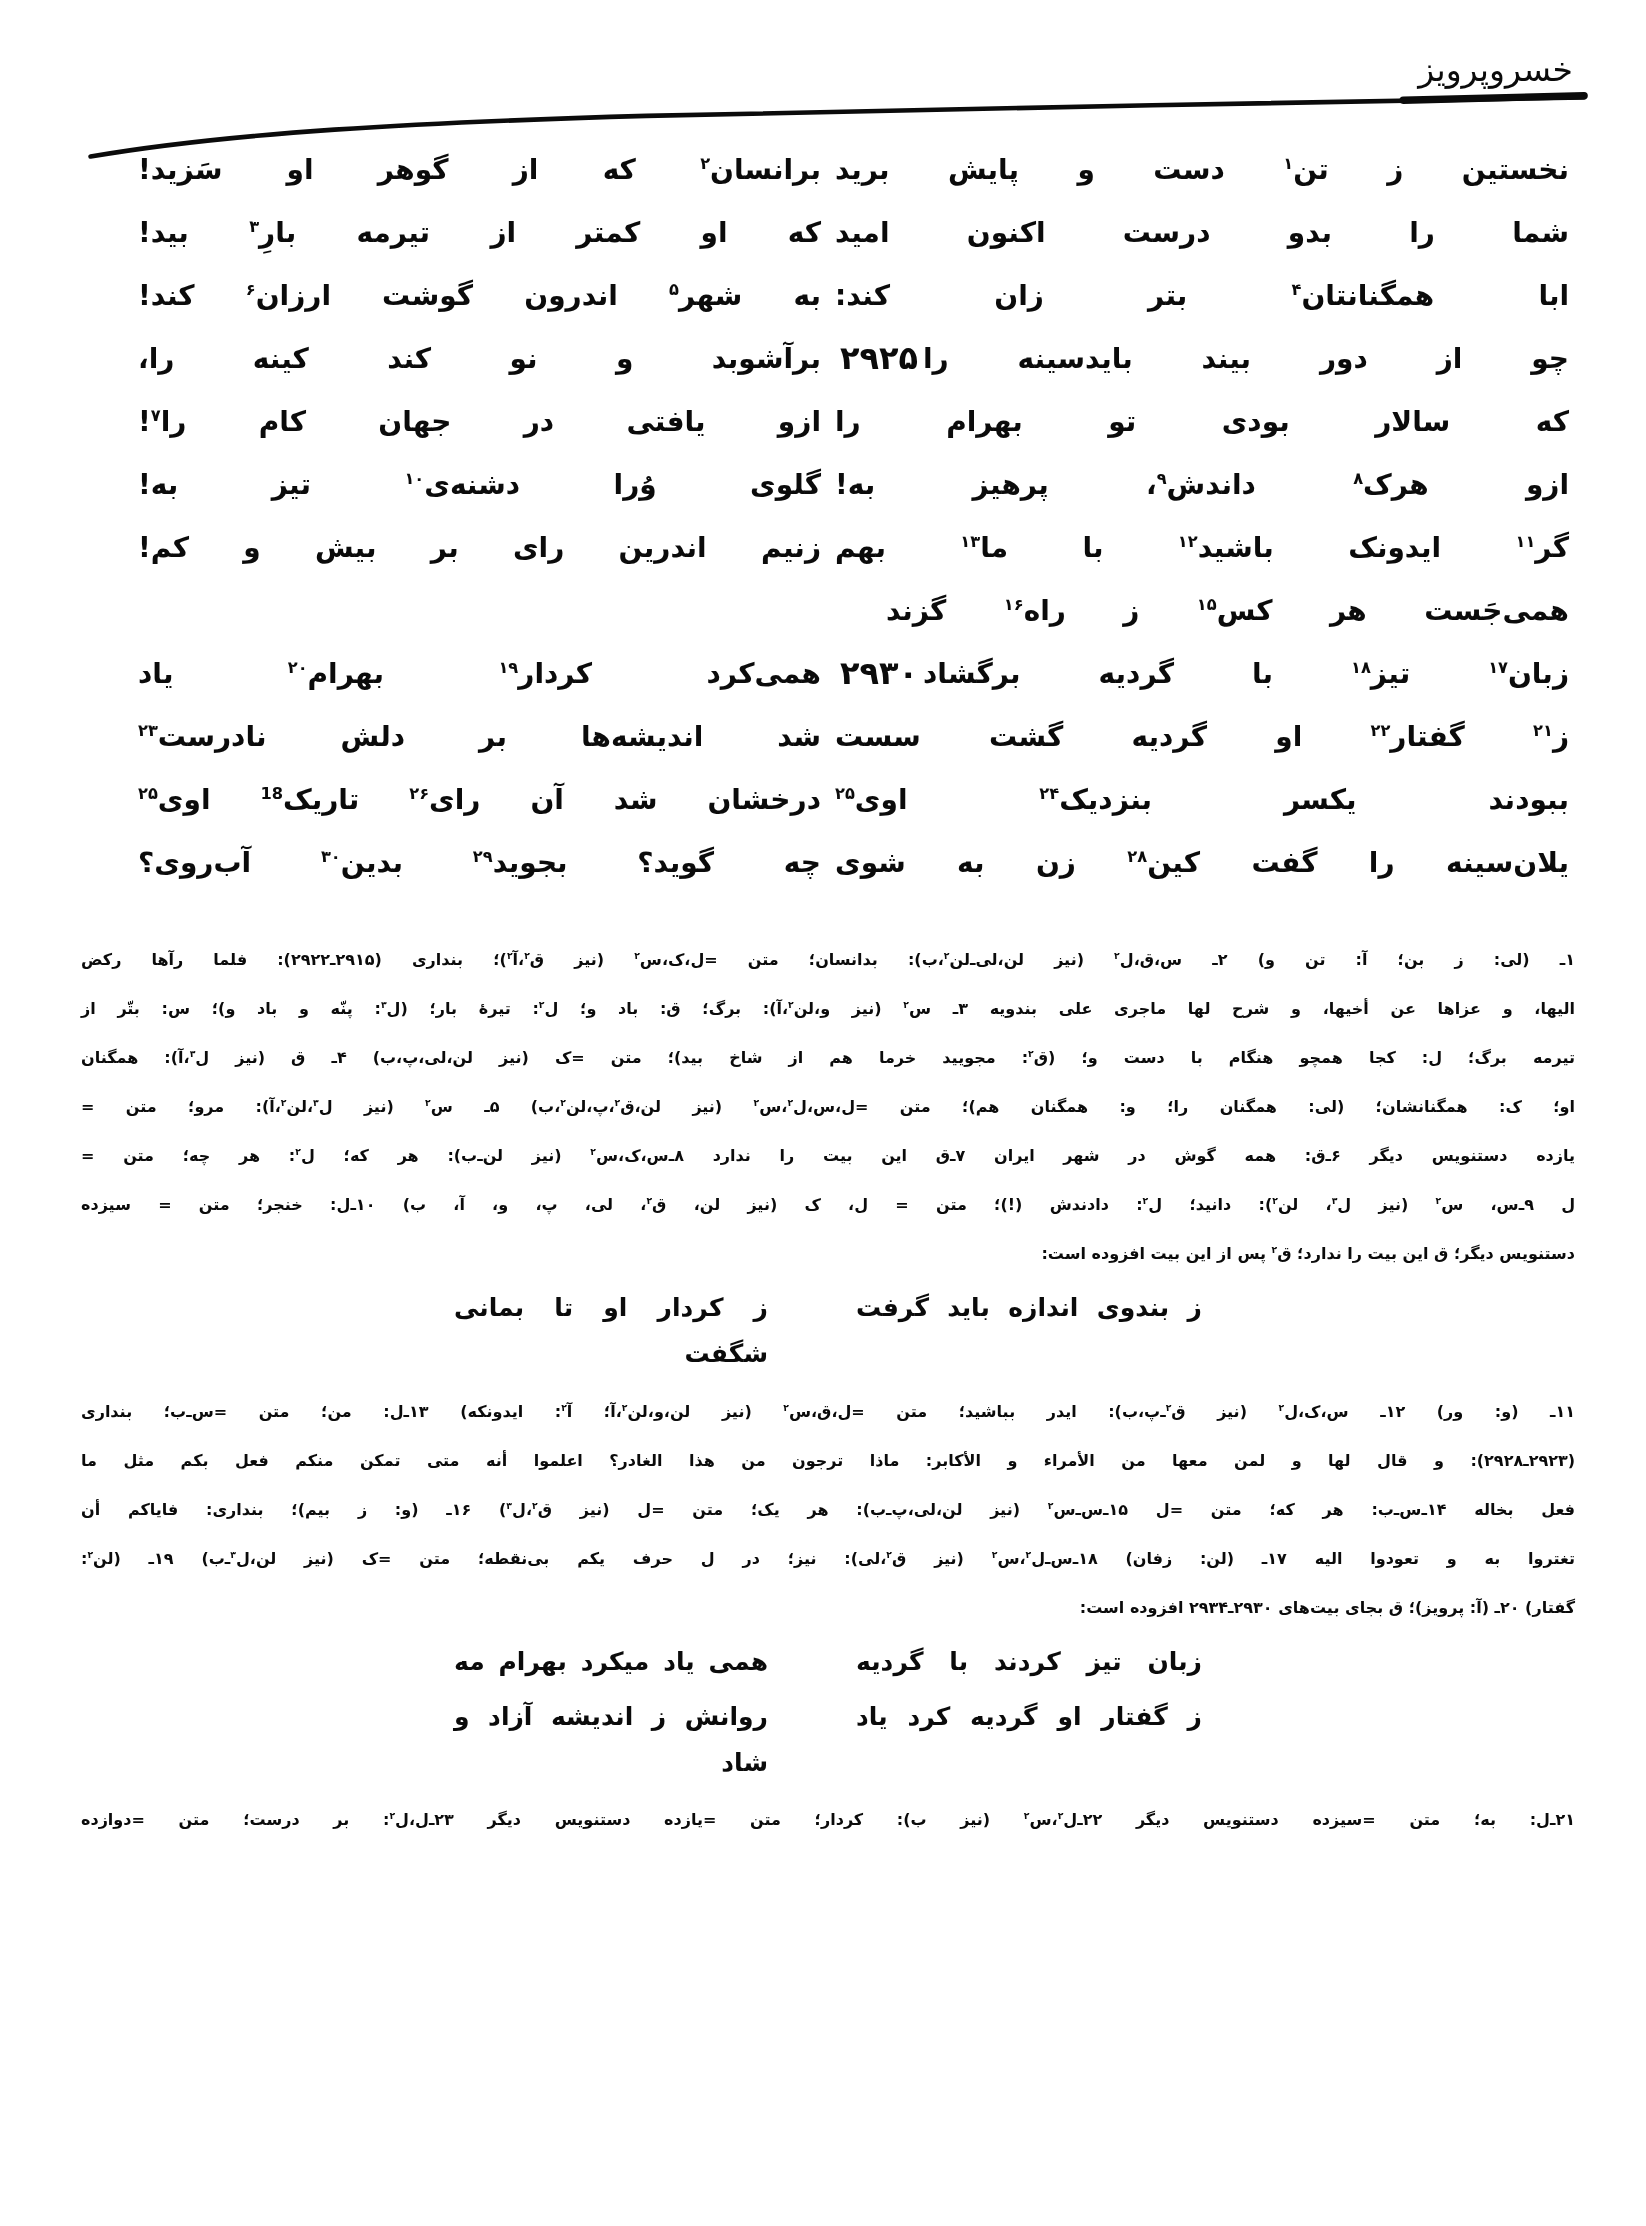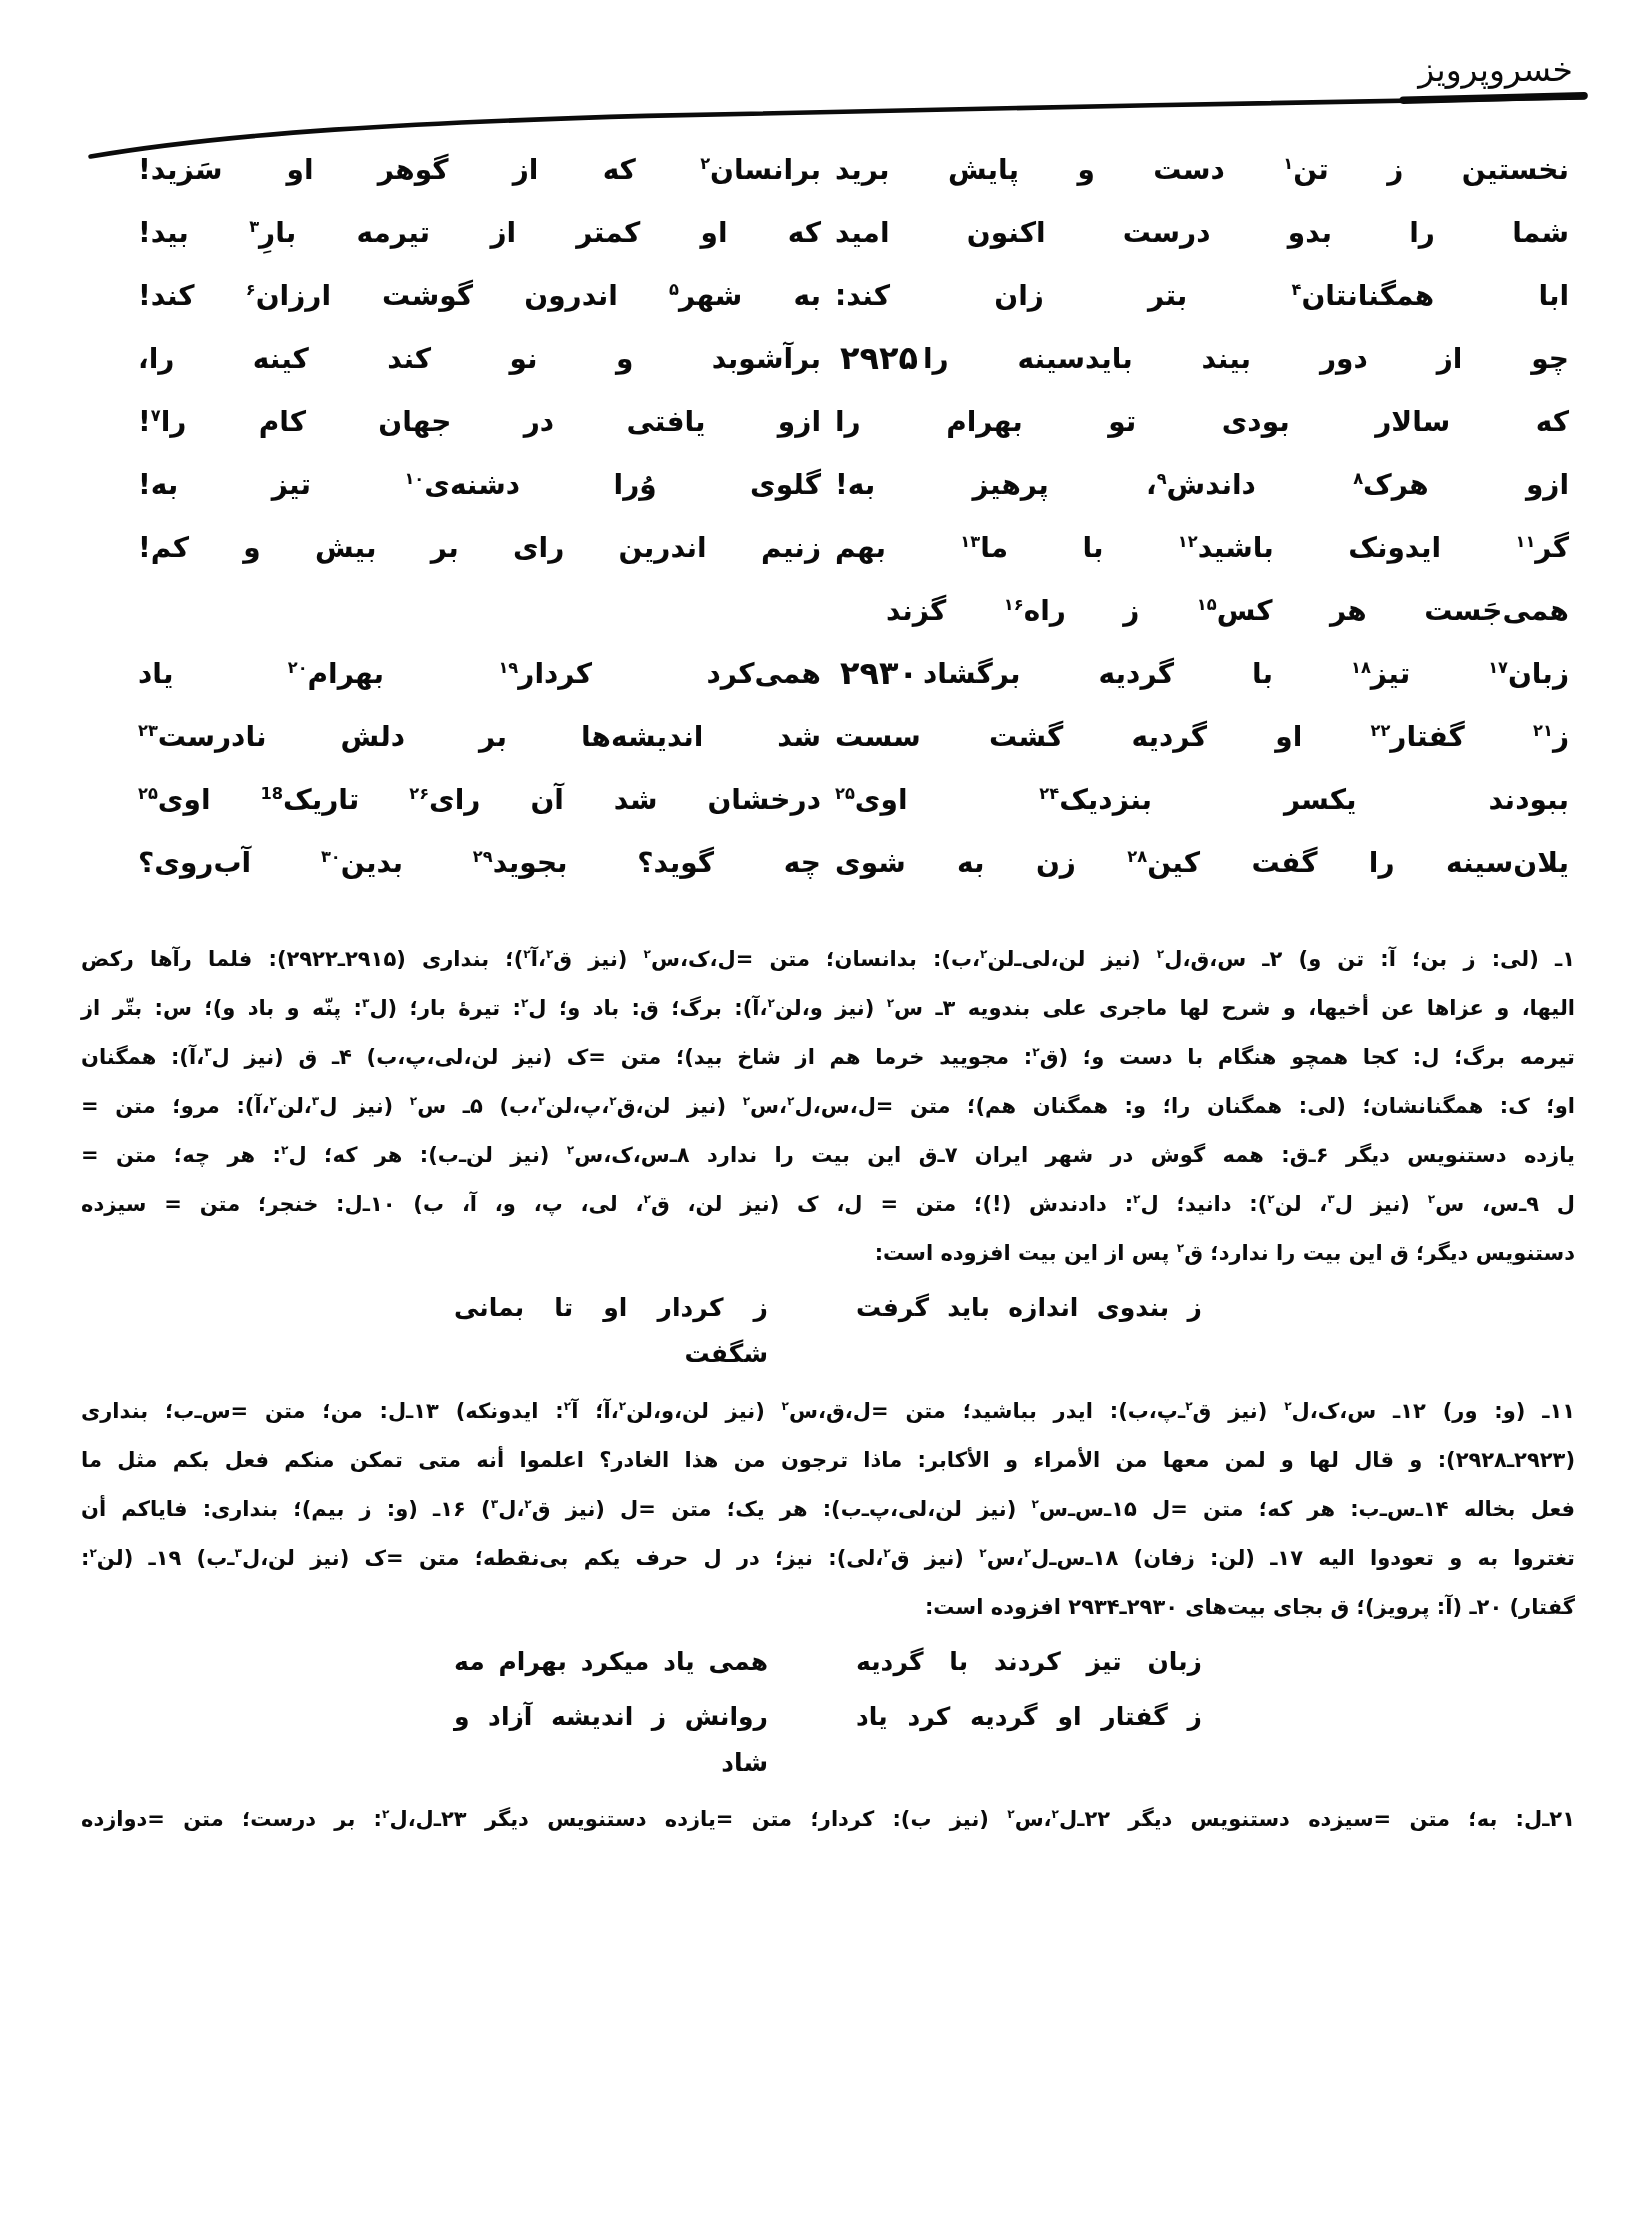--- a/index.html
+++ b/index.html
@@ -22,21 +22,21 @@
   .verse-row { display:flex; gap:14px; height:63px; line-height:63px; font-weight:700; font-size:28px; }
   .vr-right { width:734px; display:flex; }
   .vr-right .hemi { flex:1 1 auto; }
   .vr-left { width:683px; }
   .hemi { text-align:justify; text-align-last:justify; white-space:nowrap0; }
   .vnum { width:88px; text-align:center; font-size:32px; font-weight:700; }
   sup { font-size:0.58em; vertical-align:super; line-height:0; }
 
   
   .apparatus { margin:41px 72px 0 81px; }
-  .app-line { font-size:21px; line-height:49px; font-weight:700; text-align:justify; text-align-last:justify; }
+  .app-line { font-size:16px; line-height:49px; font-weight:700; text-align:justify; text-align-last:justify; }
   .app-line.last { text-align-last:auto; }
   .app-couplet { display:flex; justify-content:center; gap:88px; margin:7.4px 0 9.2px; font-size:25px; line-height:46px; font-weight:700; }
   .app-couplet .h { text-align:justify; text-align-last:justify; }
   .app-couplet .h-r { width:346px; }
   .app-couplet .h-l { width:314px; }
 </style>
 </head>
 <body style="--ink: #0b0b0b; background: rgb(255, 255, 255);">
 
 <div class="page">

